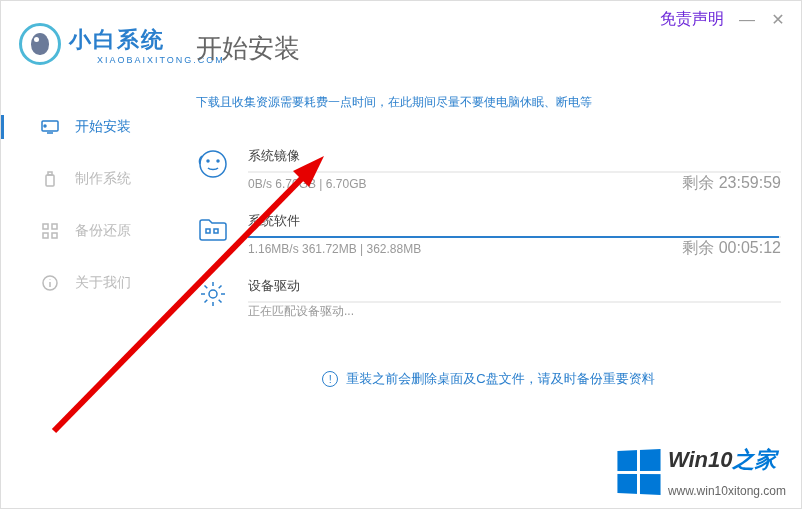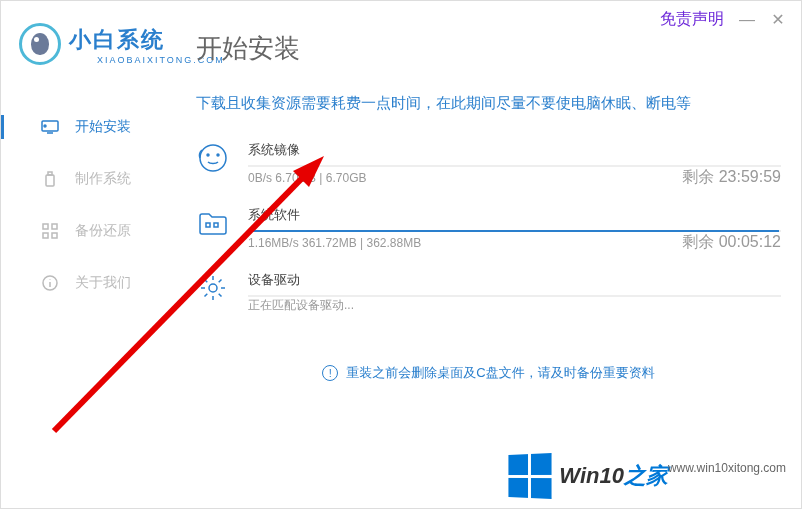--- a/index.html
+++ b/index.html
@@ -18,39 +18,39 @@
     .logo-sub { font-size: 9px; color: #2a7fcd; letter-spacing: 2px; margin-left: 28px; }
     
     .sidebar { position: absolute; top: 100px; left: 0; width: 170px; }
     .sidebar-item { display: flex; align-items: center; gap: 16px; padding: 17px 0 17px 40px; color: #bbb; font-size: 14px; cursor: pointer; position: relative; }
     .sidebar-item.active { color: #2a7fcd; }
     .sidebar-item.active::before { content: ""; position: absolute; left: 0; top: 50%; transform: translateY(-50%); width: 3px; height: 24px; background: #2a7fcd; }
     .sidebar-icon { width: 18px; height: 16px; display: flex; align-items: center; justify-content: center; flex-shrink: 0; }
     
     .main { position: absolute; top: 30px; left: 195px; right: 20px; }
     .page-title { font-size: 26px; color: #666; font-weight: normal; margin-bottom: 28px; }
-    .page-hint { font-size: 15px; color: #2a7fcd; margin-bottom: 28px; }
+    .page-hint { font-size: 12px; color: #2a7fcd; margin-bottom: 36px; }
     
     .download-item { display: flex; align-items: flex-start; gap: 18px; margin-bottom: 18px; }
     .dl-icon { width: 34px; height: 34px; flex-shrink: 0; display: flex; align-items: center; justify-content: center; color: #2a7fcd; }
     .dl-content { flex: 1; }
     .dl-title { font-size: 13px; color: #444; margin-bottom: 6px; }
     .dl-row { display: flex; justify-content: space-between; align-items: center; }
     .dl-stats { font-size: 12px; color: #999; }
     .dl-remain { font-size: 16px; color: #999; }
     .dl-progress { height: 2px; background: #eee; margin-top: 2px; position: relative; }
     .dl-progress-bar { height: 100%; background: #2a7fcd; position: absolute; left: 0; top: 0; }
     
     .warning { display: flex; align-items: center; gap: 8px; font-size: 13px; color: #2a7fcd; margin-top: 50px; justify-content: center; }
     .warning-icon { width: 16px; height: 16px; border: 1.5px solid #2a7fcd; border-radius: 50%; display: flex; align-items: center; justify-content: center; font-size: 11px; }
     
     .watermark { position: absolute; bottom: 10px; right: 15px; display: flex; align-items: center; gap: 8px; }
     .win-logo { display: grid; grid-template-columns: 1fr 1fr; grid-template-rows: 1fr 1fr; gap: 3px; width: 44px; height: 44px; transform: perspective(100px) rotateY(-12deg); }
     .win-logo div { background: #0078d7; }
-    .watermark-text { display: flex; flex-direction: row; }
+    .watermark-text { display: flex; flex-direction: column; gap: 9px; }
     .watermark-title { font-size: 22px; font-weight: bold; font-style: italic; color: #333; }
     .watermark-title span.z { color: #0078d7; }
     .watermark-url { font-size: 12px; color: #666; }
     
     .arrow { position: absolute; top: 155px; left: 38px; width: 285px; height: 280px; pointer-events: none; z-index: 10; }
   </style>
 </head>
 <body>
 
 <div class="titlebar">

